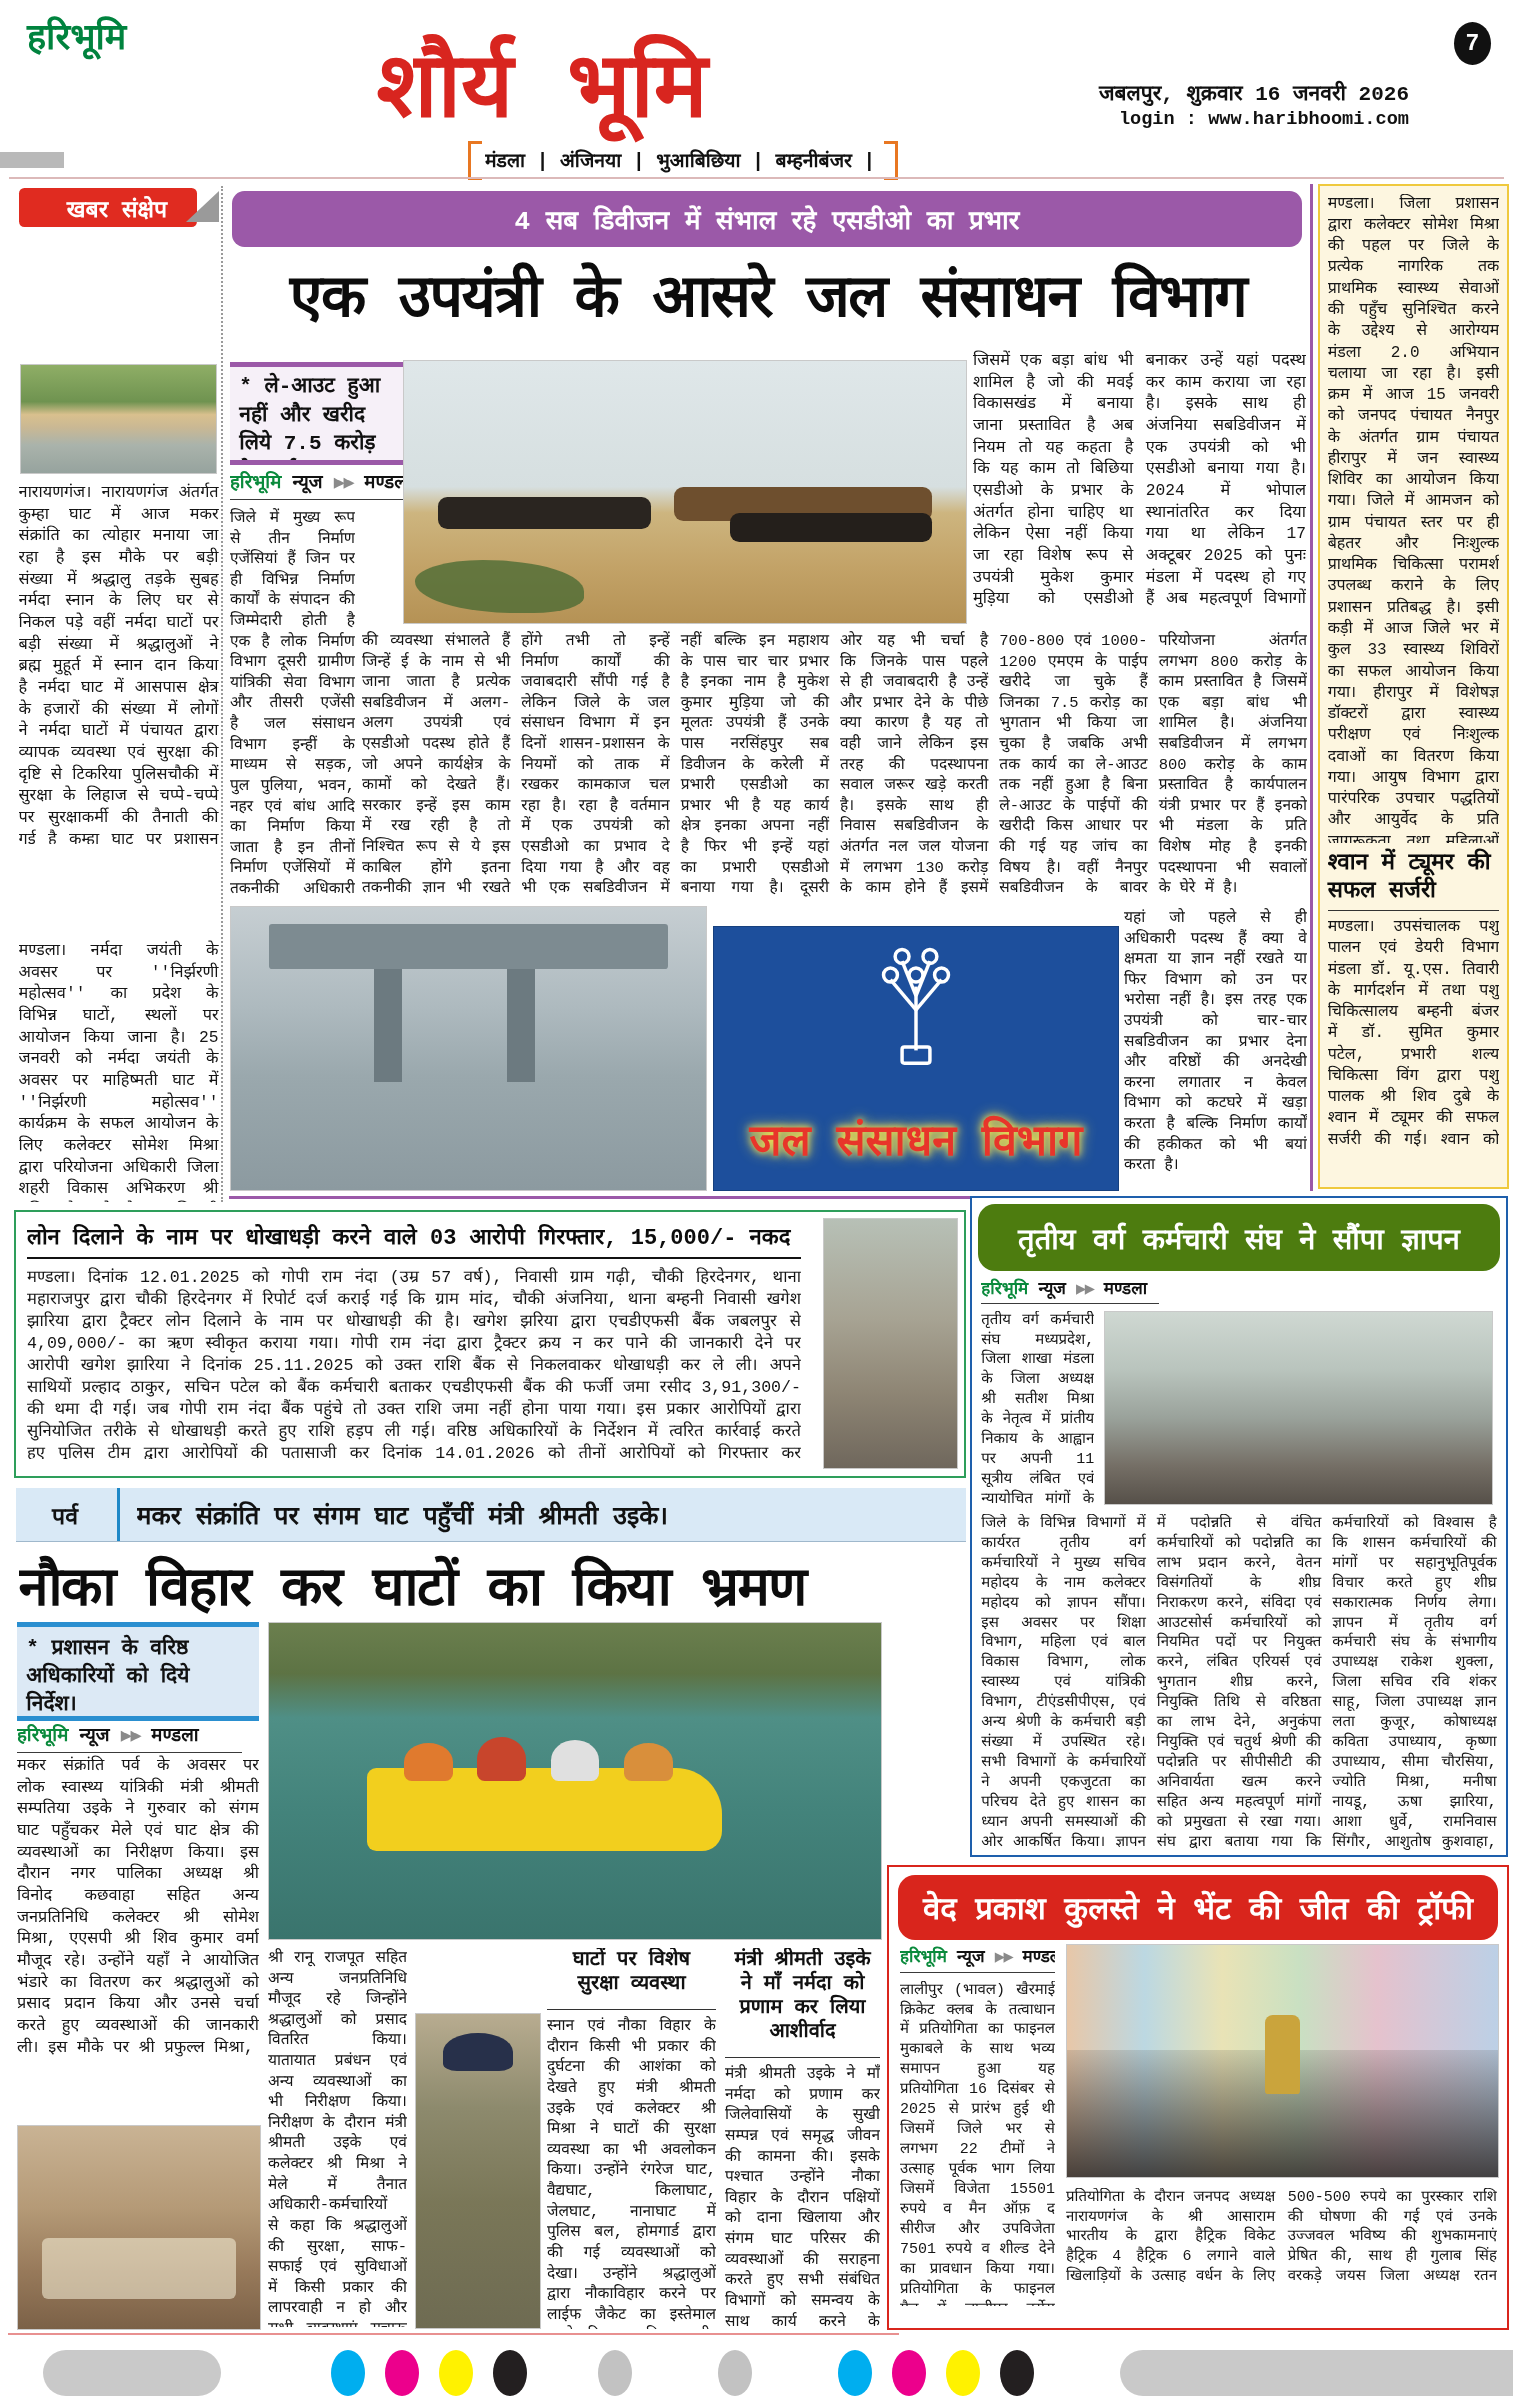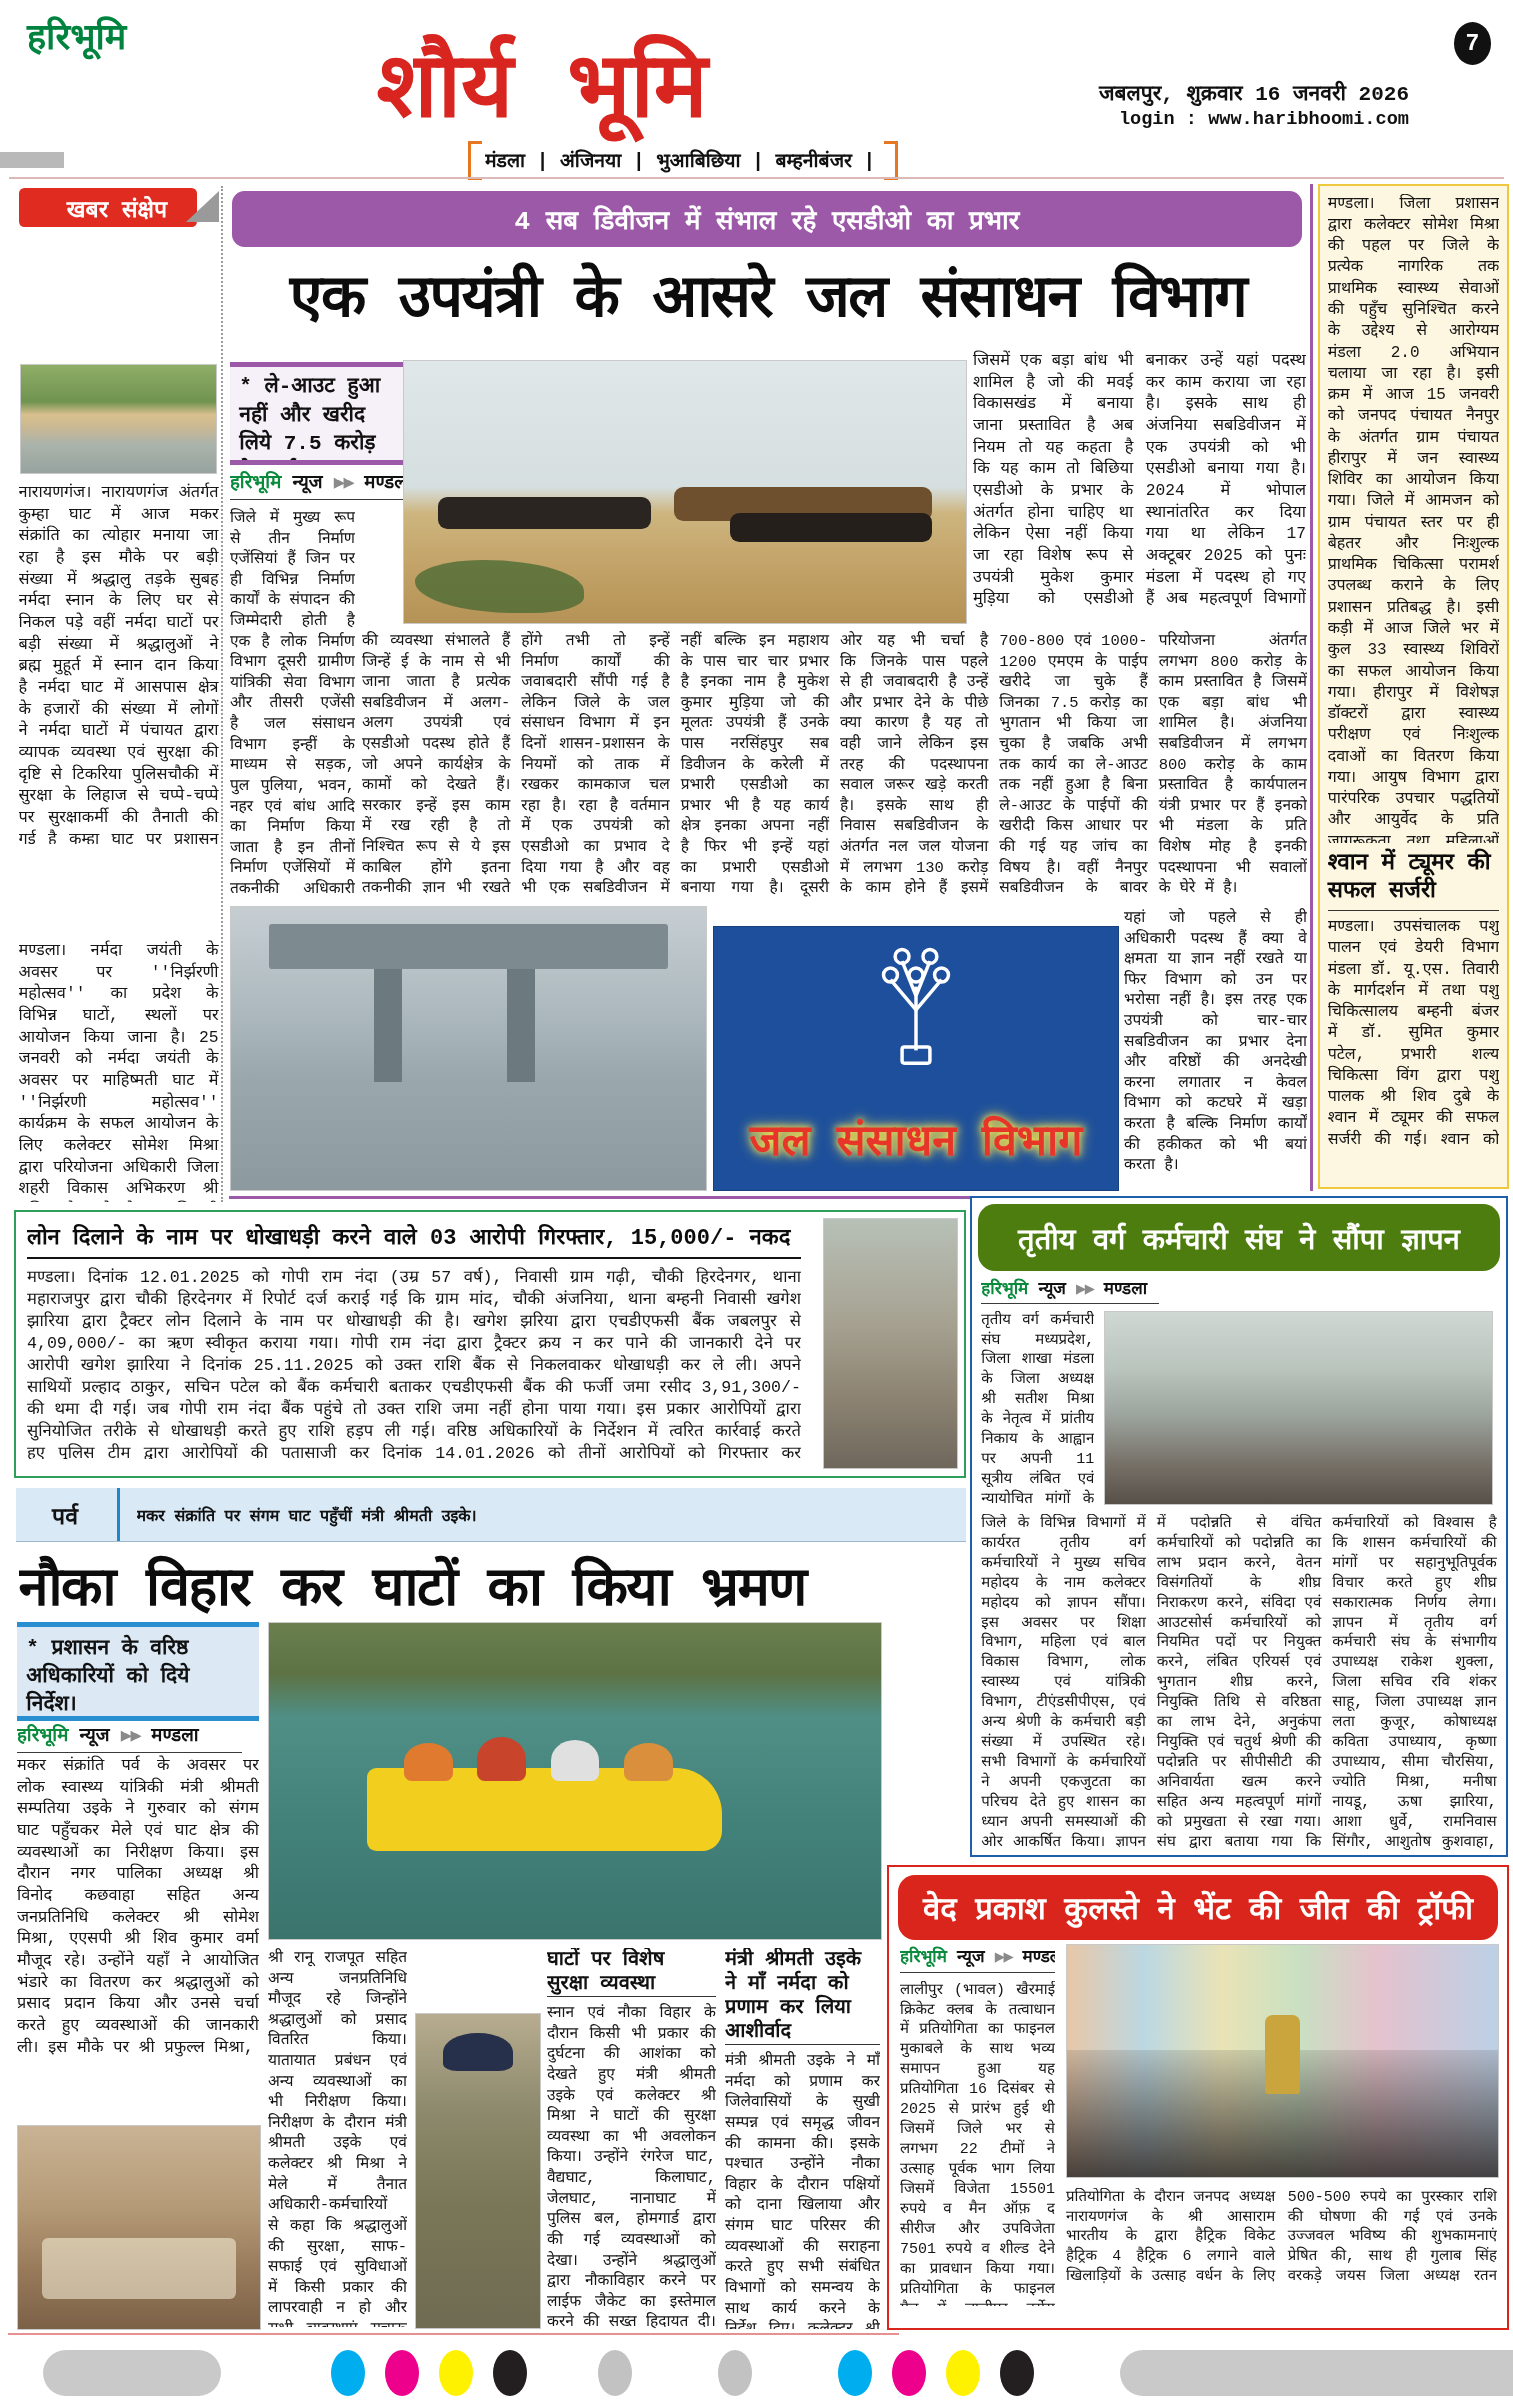--- a/index.html
+++ b/index.html
@@ -9,21 +9,21 @@
   .bt{font-size:15.5px;line-height:1.33;text-align:justify;color:#151515;overflow:hidden;}
   .hd{font-weight:800;color:#0c0c0c;}
   .photo{position:absolute;overflow:hidden;border:0.8px solid #c9c9c9;}
   .byl{font-weight:700;border-bottom:1.5px solid #3a3a3a;padding-bottom:4.6px;overflow:hidden;white-space:nowrap;}
   .byl .brand{color:#0a8a3c;}
   .byl .arrows{color:#8a8a8a;letter-spacing:-1.5px;}
   .ribbon{background:#E02B20;color:#fff;border-radius:5.4px;display:flex;align-items:center;justify-content:center;font-weight:800;}
   .kicker{background:#9B59A8;color:#fff;border-radius:12.4px;display:flex;align-items:center;justify-content:center;font-weight:800;}
   .subbox{background:#F6F0F8;border-top:5.4px solid #9B59A8;border-bottom:5.4px solid #9B59A8;font-weight:800;line-height:1.35;overflow:hidden;}
   .subbox-blue{background:#DCE9F5;border-top:5.4px solid #2A8FD0;border-bottom:5.4px solid #2A8FD0;font-weight:800;line-height:1.35;overflow:hidden;}
-  .colhead{font-weight:800;font-size:20px;line-height:1.2;border-bottom:1.5px solid #333;padding-bottom:0;margin-bottom:6.2px;}
+  .colhead{font-weight:800;font-size:20px;line-height:1.2;border-bottom:1.5px solid #333;padding-bottom:13px;margin-bottom:6.2px;text-align:center;}
   .banner-bar{border-radius:17px;color:#fff;display:flex;align-items:center;justify-content:center;font-weight:800;white-space:nowrap;overflow:hidden;}
   .dotsep{border-left:2.3px dotted #9a9a9a;}
   .regwrap{display:flex;align-items:center;gap:20px;}
 </style>
 </head>
 <body>
 
 <div class="page">
 
   <div class="abs" style="left:27px;top:11px;font-size:36px;font-weight:800;color:#00833E;">हरिभूमि</div>
@@ -175,21 +175,21 @@
         <div class="bt" style="margin-top:9.3px;width:431px;height:116px;column-count:2;column-gap:12.4px;font-size:15px;">प्रतियोगिता के दौरान जनपद अध्यक्ष नारायणगंज के श्री आसाराम भारतीय के द्वारा हैट्रिक विकेट हैट्रिक 4 हैट्रिक 6 लगाने वाले खिलाड़ियों के उत्साह वर्धन के लिए 500-500 रुपये का पुरस्कार राशि की घोषणा की गई एवं उनके उज्जवल भविष्य की शुभकामनाएं प्रेषित की, साथ ही गुलाब सिंह वरकड़े जयस जिला अध्यक्ष रतन सिंह वरकड़े रणजीत सिंह राजपूत अनिल सिंह बघेल मयंक सरयाम नोहर सिंह मरावी वर्षा पूरन सिंह परस्ते योगेश नामदेव सहित क्षेत्रीय जनप्रतिनिधियों द्वारा विजेता एवं उपविजेता टीम के खिलाड़ियों का उत्साह वर्धन कर मैच का आनंद लिया गया।</div>
       </div>
     </div>
   </div>
 
   <div class="abs" style="left:15.5px;top:1488px;width:950px;height:53px;background:#D9E9F6;border-bottom:1.5px solid #9fb8cc;">
     <div style="position:absolute;left:0;top:0;width:99px;height:53px;display:flex;align-items:center;justify-content:center;
                 font-size:23px;font-weight:800;">पर्व</div>
     <div style="position:absolute;left:101px;top:0;width:3.9px;height:53px;background:#1E88C7;"></div>
     <div style="position:absolute;left:121px;top:0;height:53px;display:flex;align-items:center;
-                font-size:16px;font-weight:800;white-space:nowrap;overflow:hidden;width:813px;">मकर संक्रांति पर संगम घाट पहुँचीं मंत्री श्रीमती उइके।</div>
+                font-size:25px;font-weight:800;white-space:nowrap;overflow:hidden;width:813px;">मकर संक्रांति पर संगम घाट पहुँचीं मंत्री श्रीमती उइके।</div>
   </div>
 
   <div class="abs hd" style="left:18.6px;top:1547px;width:863px;height:73px;font-size:54px;letter-spacing:-1.5px;
               display:flex;align-items:center;white-space:nowrap;overflow:hidden;">नौका विहार कर घाटों का किया भ्रमण</div>
 
   <div class="abs subbox-blue" style="left:17px;top:1622px;width:223px;height:74px;font-size:21px;padding:7.7px 9.3px;">
     <span>*</span>
     <span>प्रशासन के वरिष्ठ अधिकारियों को दिये निर्देश।</span>
   </div>
 

